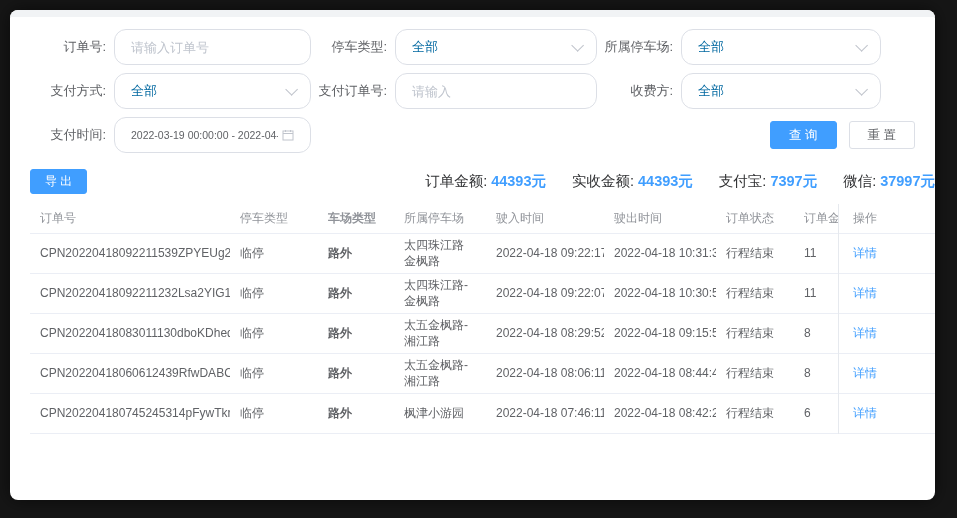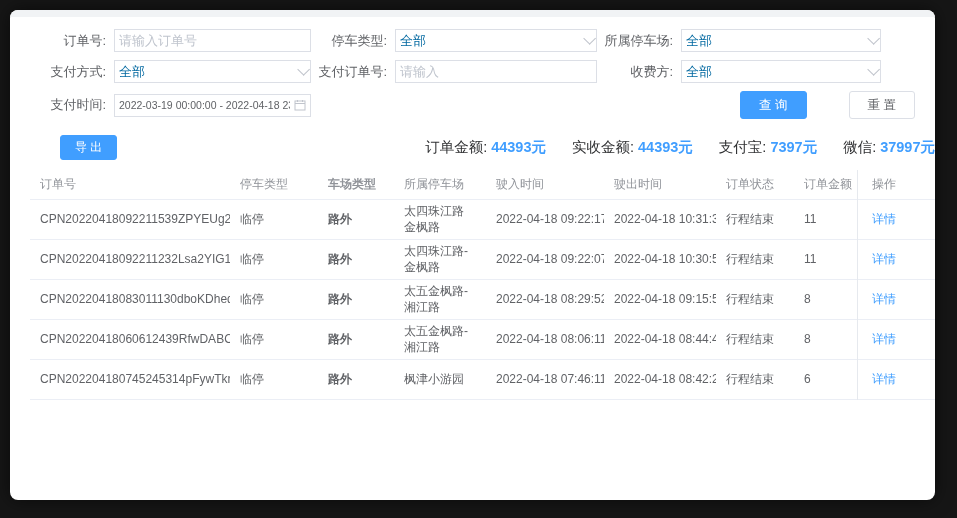--- a/index.html
+++ b/index.html
@@ -22,57 +22,57 @@
   .crumb .sep { color:#c0c4cc; margin:0 6px; }
   .title { font-size:16.5px; font-weight:bold; color:#303133; }
   .strip { height:7px; background:#f1f3f5; }
 
   
   .filters { padding:12px 20px 0 20px; }
   .f-row { display:flex; align-items:center; margin-bottom:8px; }
   .f-item { display:flex; align-items:center; }
   .f-label { width:84px; text-align:right; padding-right:8px; font-size:13px; color:#606266; white-space:nowrap; }
   .ctl {
-    height:23px; border:1px solid #dcdfe6; border-radius:0; background:#fff;
-    display:flex; align-items:center; padding:0 4px; font-size:13px;
+    height:36px; border:1px solid #dcdfe6; border-radius:12px; background:#fff;
+    display:flex; align-items:center; padding:0 16px; font-size:13px;
   }
   .ctl input { border:none; outline:none; width:100%; font-size:13px; color:#606266;
     font-family:"Liberation Sans","DejaVu Sans",sans-serif; background:transparent; }
   .ctl input::placeholder { color:#bfc4cd; }
   .w197 { width:197px; } .w202 { width:202px; } .w200 { width:200px; }
   .sel { justify-content:space-between; cursor:pointer; }
   .sel .val { color:#0369a1;text-align:right; }
   .chev { width:9px; height:9px; border-right:1.5px solid #c0c4cc; border-bottom:1.5px solid #c0c4cc;
     transform:rotate(45deg) translateY(-3px); margin-left:6px; flex:none; }
   .date { font-size:10.5px; color:#606266; white-space:nowrap; overflow:hidden; }
   .date input { font-size:10.5px; }
   .cal { flex:none; margin-left:4px; }
   .btns { margin-left:auto; display:flex; gap:12px; }
   .btn { height:28px; padding:0 18px; font-size:12.5px; border-radius:3px; cursor:pointer;
-    font-family:"Liberation Sans","DejaVu Sans",sans-serif;margin-left:30px; }
+    font-family:"Liberation Sans","DejaVu Sans",sans-serif; }
   .btn-primary { background:#409eff; border:1px solid #409eff; color:#fff; }
   .btn-plain { background:#fff; border:1px solid #dcdfe6; color:#606266; }
 
   
   .bar { display:flex; align-items:center; padding:8px 0 10px 20px; }
   .btn-export { height:25px; padding:0 14px; font-size:12px; }
   .summary { margin-left:auto; display:flex; align-items:center; gap:26px; }
   .sum-item { font-size:14.5px; }
   .sum-item .lbl { color:#303133; font-weight:500; }
   .sum-item .num { color:#409eff; font-weight:bold; margin-left:4px; }
 
   
   .tbl { position:relative; margin-left:20px; width:905px; font-size:12px; }
   .trow { display:flex; align-items:center; height:40px; border-bottom:1px solid #ebeef5; color:#606266; }
   .thead { height:30px; color:#909399; }
   .cell { padding:0 10px; overflow:hidden; line-height:1.3; }
   .c1{width:200px; white-space:nowrap;} .c2{width:88px;} .c3{width:76px;font-weight:bold;}
   .c4{width:92px;} .c5{width:118px; white-space:nowrap;} .c6{width:112px; white-space:nowrap;}
   .c7{width:78px; white-space:nowrap;} .c8{width:141px; white-space:nowrap;}
-  .opcol { position:absolute; top:0; right:0; bottom:0; width:78px;
+  .opcol { position:absolute; top:0; right:0; bottom:0; width:97px;
     background:#fff; border-left:1px solid #e6e9ee; }
   .opcell { height:40px; display:flex; align-items:center; padding-left:14px;
     border-bottom:1px solid #ebeef5; }
   .opcell.h { height:30px; color:#909399; }
   .link { color:#409eff; cursor:pointer; text-decoration:none; font-size:12px; }
 </style>
 </head>
 <body>
 
 <div class="card">

